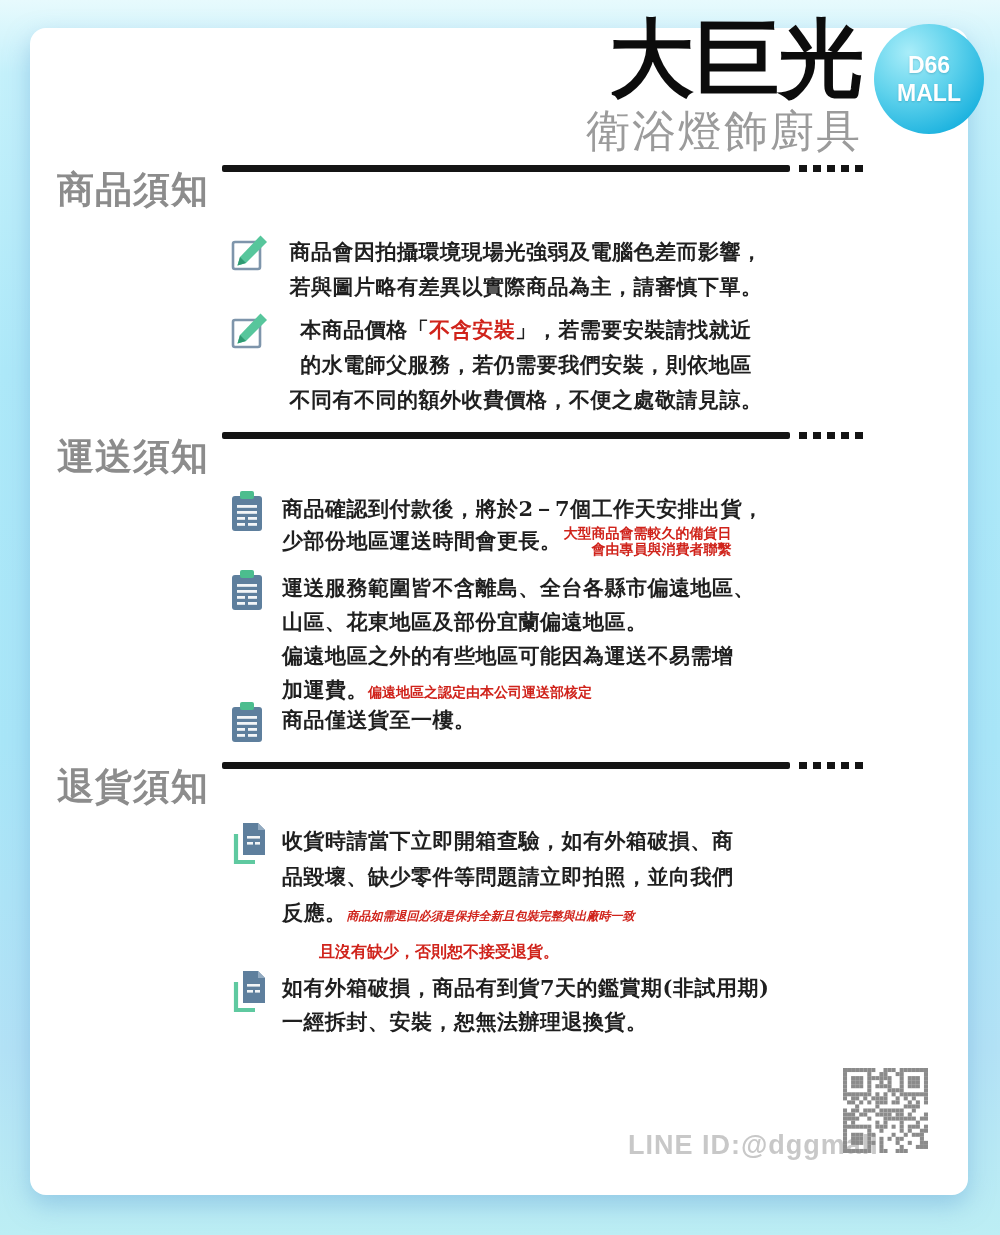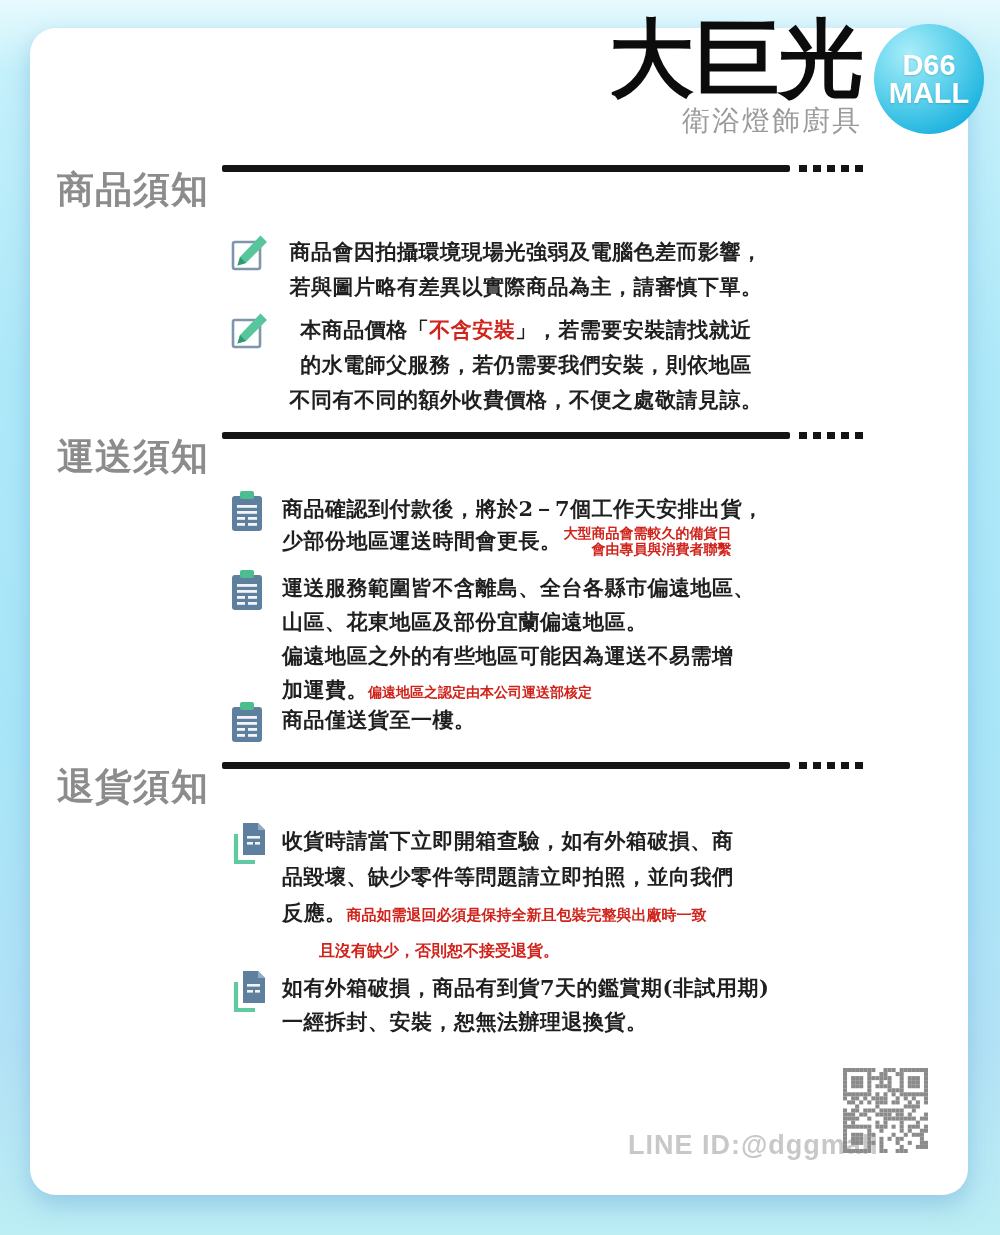--- a/index.html
+++ b/index.html
@@ -3,40 +3,40 @@
 <meta charset="utf-8">
 <style>
   html,body{margin:0;padding:0;}
   body{
     width:1000px;height:1235px;position:relative;overflow:hidden;
     background:linear-gradient(180deg,#e7fafd 0%,#c5f1fb 6%,#aee9f9 30%,#a9e6f8 60%,#b3e2f6 85%,#bceef4 100%);
     font-family:"DejaVu Serif","Liberation Serif",serif;
   }
   .card{
     position:absolute;left:30px;top:28px;width:938px;height:1167px;
-    background:#ffffff;border-radius:26px;
+    background:#ffffff;border-radius:16px;
     box-shadow:0 10px 24px rgba(110,170,215,.5);
   }
   
   .brand{
     position:absolute;top:-18px;right:104px;
     font-size:85px;font-weight:900;color:#0c0c0c;letter-spacing:0px;
     font-family:"Liberation Sans","DejaVu Sans",sans-serif;line-height:1.16;
   }
   .brand-sub{
     position:absolute;top:74px;right:106px;
-    font-size:28px;font-weight:500;color:#9b9b9b;letter-spacing:2px;
+    font-size:44px;font-weight:500;color:#9b9b9b;letter-spacing:2px;
     font-family:"Liberation Sans","DejaVu Sans",sans-serif;
   }
   .badge{
     position:absolute;top:-4px;right:-16px;width:110px;height:110px;border-radius:50%;
     background:radial-gradient(circle at 32% 26%,#a9edf9 0%,#5fd2ec 42%,#17b0de 82%);
     display:flex;flex-direction:column;align-items:center;justify-content:center;
     color:#ffffff;font-family:"Liberation Sans","DejaVu Sans",sans-serif;
-    font-weight:bold;font-size:29px;line-height:28px;letter-spacing:0px;
+    font-weight:bold;font-size:23px;line-height:28px;letter-spacing:0px;
     text-shadow:0 1px 2px rgba(0,90,120,.25);
   }
   
   .sec-head{position:absolute;left:27px;width:806px;height:44px;display:flex;align-items:flex-start;}
   .sec-title{
     font-size:37px;font-weight:bold;color:#8c8c8c;letter-spacing:1px;white-space:nowrap;
     font-family:"Liberation Sans","DejaVu Sans",sans-serif;
   }
   .rule{flex:1;height:7px;background:#141414;margin-left:13px;border-radius:2px;}
   .dots{display:flex;gap:6px;margin-left:9px;}
@@ -48,21 +48,21 @@
     margin-left:52px;font-size:21px;font-weight:bold;color:#1f1f1f;
     letter-spacing:0.5px;white-space:nowrap;
   }
   .red{color:#d0231b;}
   .note{
     display:inline-flex;flex-direction:column;vertical-align:middle;
     transform:translateY(-2px);margin-left:2px;
     font-size:14px;line-height:16px;color:#d0231b;font-weight:bold;letter-spacing:0px;align-items:flex-end;
   }
   .tail-red{font-size:14px;letter-spacing:0px;}
-  .tail-red-sm{font-size:15px;letter-spacing:0px;}
+  .tail-red-sm{font-size:12px;letter-spacing:0px;font-style:italic;}
   .red-center{font-size:16px;color:#d0231b;font-weight:bold;margin-left:37px;letter-spacing:0px;}
   
   .lh35 .txt div, .lh35 .txt{line-height:35px;text-align:center;}
   .lh32 .txt div, .lh32 .txt{line-height:32px;}
   .lh34 .txt div, .lh34 .txt{line-height:34px;}
   .lh36 .txt div, .lh36 .txt{line-height:36px;}
   .lh30 .txt{line-height:30px;}
   
   .line-id{
     position:absolute;left:598px;top:1102px;font-size:27px;font-weight:600;

